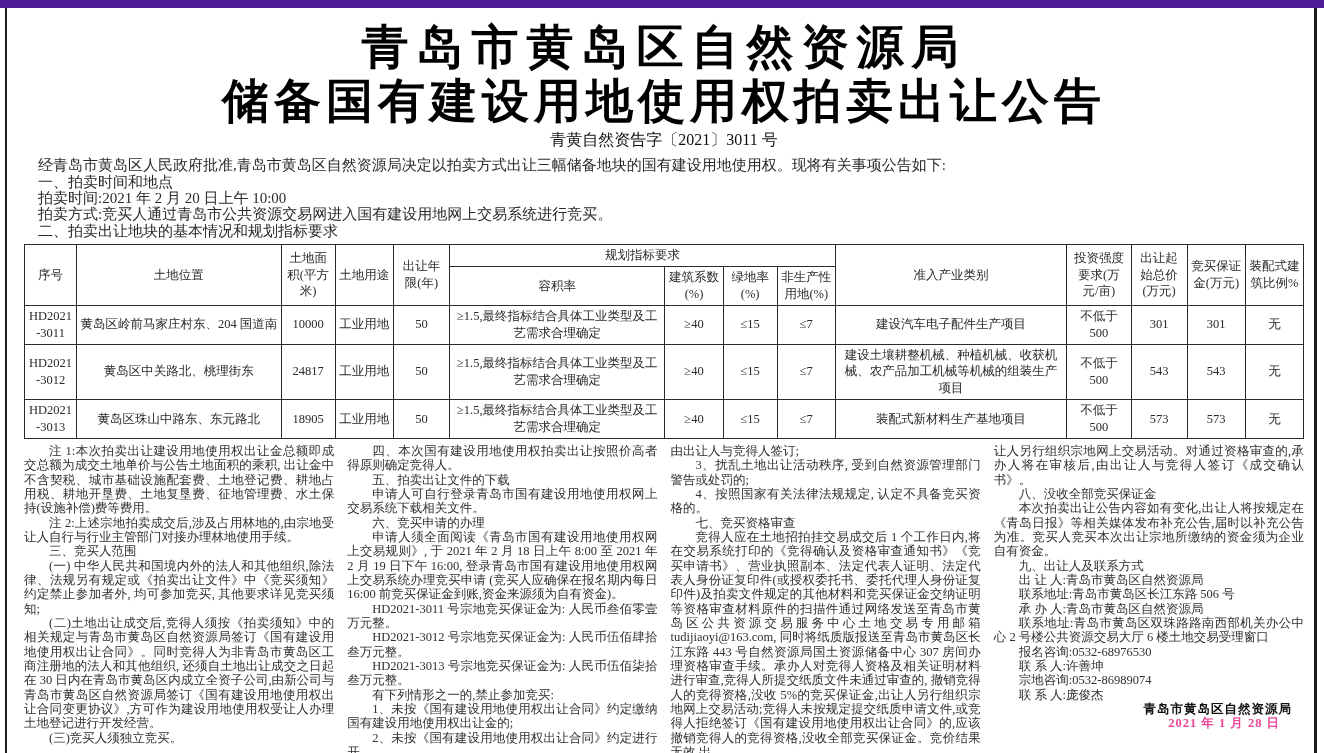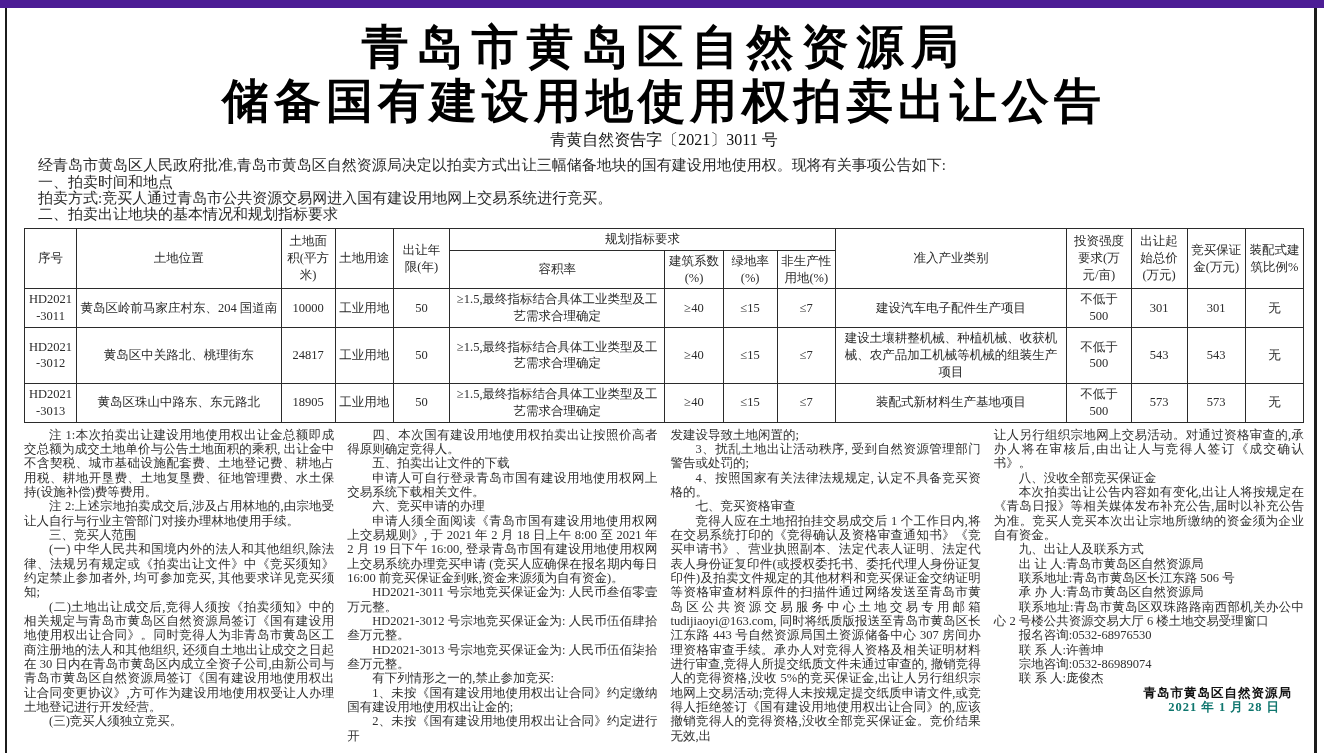--- a/index.html
+++ b/index.html
@@ -30,38 +30,39 @@
     padding:2px 3px;font-weight:normal;line-height:1.35;
     overflow-wrap:break-word;word-break:break-word;
   }
   .body-cols{display:flex;gap:13px;margin-top:5px;}
   .bcol{flex:1 1 0;min-width:0;}
   .bp{margin:0;font-size:12.5px;line-height:14.35px;text-align:justify;
       text-indent:2em;color:#2f2f2f;overflow-wrap:break-word;}
   .bp.ni{text-indent:0;}
   .bp.in6{text-indent:6.5em;}
   .bp.sign{text-indent:0;text-align:right;font-weight:bold;color:#111;margin-right:12px;letter-spacing:1px;}
-  .bp.sign-date{text-indent:0;text-align:right;font-weight:bold;color:#0f766e;margin-right:24px;letter-spacing:1px;}
+  .bp.sign-date{text-indent:0;text-align:right;font-weight:bold;color:#ec4899;margin-right:24px;letter-spacing:1px;}
 </style>
 </head>
 <body>
 
 <div class="page">
   <div class="frame-left"></div>
   <div class="frame-right"></div>
 
   <div class="content">
 
     <div class="title title-l1">青岛市黄岛区自然资源局</div>
     <div class="title title-l2">储备国有建设用地使用权拍卖出让公告</div>
     <div class="doc-number">青黄自然资告字〔2021〕3011 号</div>
 
     <div class="intro-block">
         <p class="intro-line">经青岛市黄岛区人民政府批准,青岛市黄岛区自然资源局决定以拍卖方式出让三幅储备地块的国有建设用地使用权。现将有关事项公告如下:</p>
         <p class="intro-line">一、拍卖时间和地点</p>
+        <p class="intro-line">拍卖时间:2021 年 2 月 20 日上午 10:00</p>
         <p class="intro-line">拍卖方式:竞买人通过青岛市公共资源交易网进入国有建设用地网上交易系统进行竞买。</p>
         <p class="intro-line">二、拍卖出让地块的基本情况和规划指标要求</p>
       </div>
 
     <table class="land">
       <colgroup>
         <col style="width:52px">
           <col style="width:204px">
           <col style="width:54px">
           <col style="width:58px">
@@ -165,21 +166,21 @@
           <p class="bp">六、竞买申请的办理</p>
           <p class="bp">申请人须全面阅读《青岛市国有建设用地使用权网上交易规则》, 于 2021 年 2 月 18 日上午 8:00 至 2021 年 2 月 19 日下午 16:00, 登录青岛市国有建设用地使用权网上交易系统办理竞买申请 (竞买人应确保在报名期内每日 16:00 前竞买保证金到账,资金来源须为自有资金)。</p>
           <p class="bp">HD2021-3011 号宗地竞买保证金为: 人民币叁佰零壹万元整。</p>
           <p class="bp">HD2021-3012 号宗地竞买保证金为: 人民币伍佰肆拾叁万元整。</p>
           <p class="bp">HD2021-3013 号宗地竞买保证金为: 人民币伍佰柒拾叁万元整。</p>
           <p class="bp">有下列情形之一的,禁止参加竞买:</p>
           <p class="bp">1、未按《国有建设用地使用权出让合同》约定缴纳国有建设用地使用权出让金的;</p>
           <p class="bp">2、未按《国有建设用地使用权出让合同》约定进行开</p>
         </div>
       <div class="bcol">
-          <p class="bp ni">发建设导致土地闲置的;</p>
+          <p class="bp ni">由出让人与竞得人签订;</p>
           <p class="bp">3、扰乱土地出让活动秩序, 受到自然资源管理部门警告或处罚的;</p>
           <p class="bp">4、按照国家有关法律法规规定, 认定不具备竞买资格的。</p>
           <p class="bp">七、竞买资格审查</p>
           <p class="bp">竞得人应在土地招拍挂交易成交后 1 个工作日内,将在交易系统打印的《竞得确认及资格审查通知书》《竞买申请书》、营业执照副本、法定代表人证明、法定代表人身份证复印件(或授权委托书、委托代理人身份证复印件)及拍卖文件规定的其他材料和竞买保证金交纳证明等资格审查材料原件的扫描件通过网络发送至青岛市黄岛区公共资源交易服务中心土地交易专用邮箱 tudijiaoyi@163.com, 同时将纸质版报送至青岛市黄岛区长江东路 443 号自然资源局国土资源储备中心 307 房间办理资格审查手续。承办人对竞得人资格及相关证明材料进行审查,竞得人所提交纸质文件未通过审查的, 撤销竞得人的竞得资格,没收 5%的竞买保证金,出让人另行组织宗地网上交易活动;竞得人未按规定提交纸质申请文件,或竞得人拒绝签订《国有建设用地使用权出让合同》的,应该撤销竞得人的竞得资格,没收全部竞买保证金。竞价结果无效,出</p>
         </div>
       <div class="bcol">
           <p class="bp ni">让人另行组织宗地网上交易活动。对通过资格审查的,承办人将在审核后,由出让人与竞得人签订《成交确认书》。</p>
           <p class="bp">八、没收全部竞买保证金</p>
           <p class="bp">本次拍卖出让公告内容如有变化,出让人将按规定在《青岛日报》等相关媒体发布补充公告,届时以补充公告为准。竞买人竞买本次出让宗地所缴纳的资金须为企业自有资金。</p>
           <p class="bp">九、出让人及联系方式</p>

